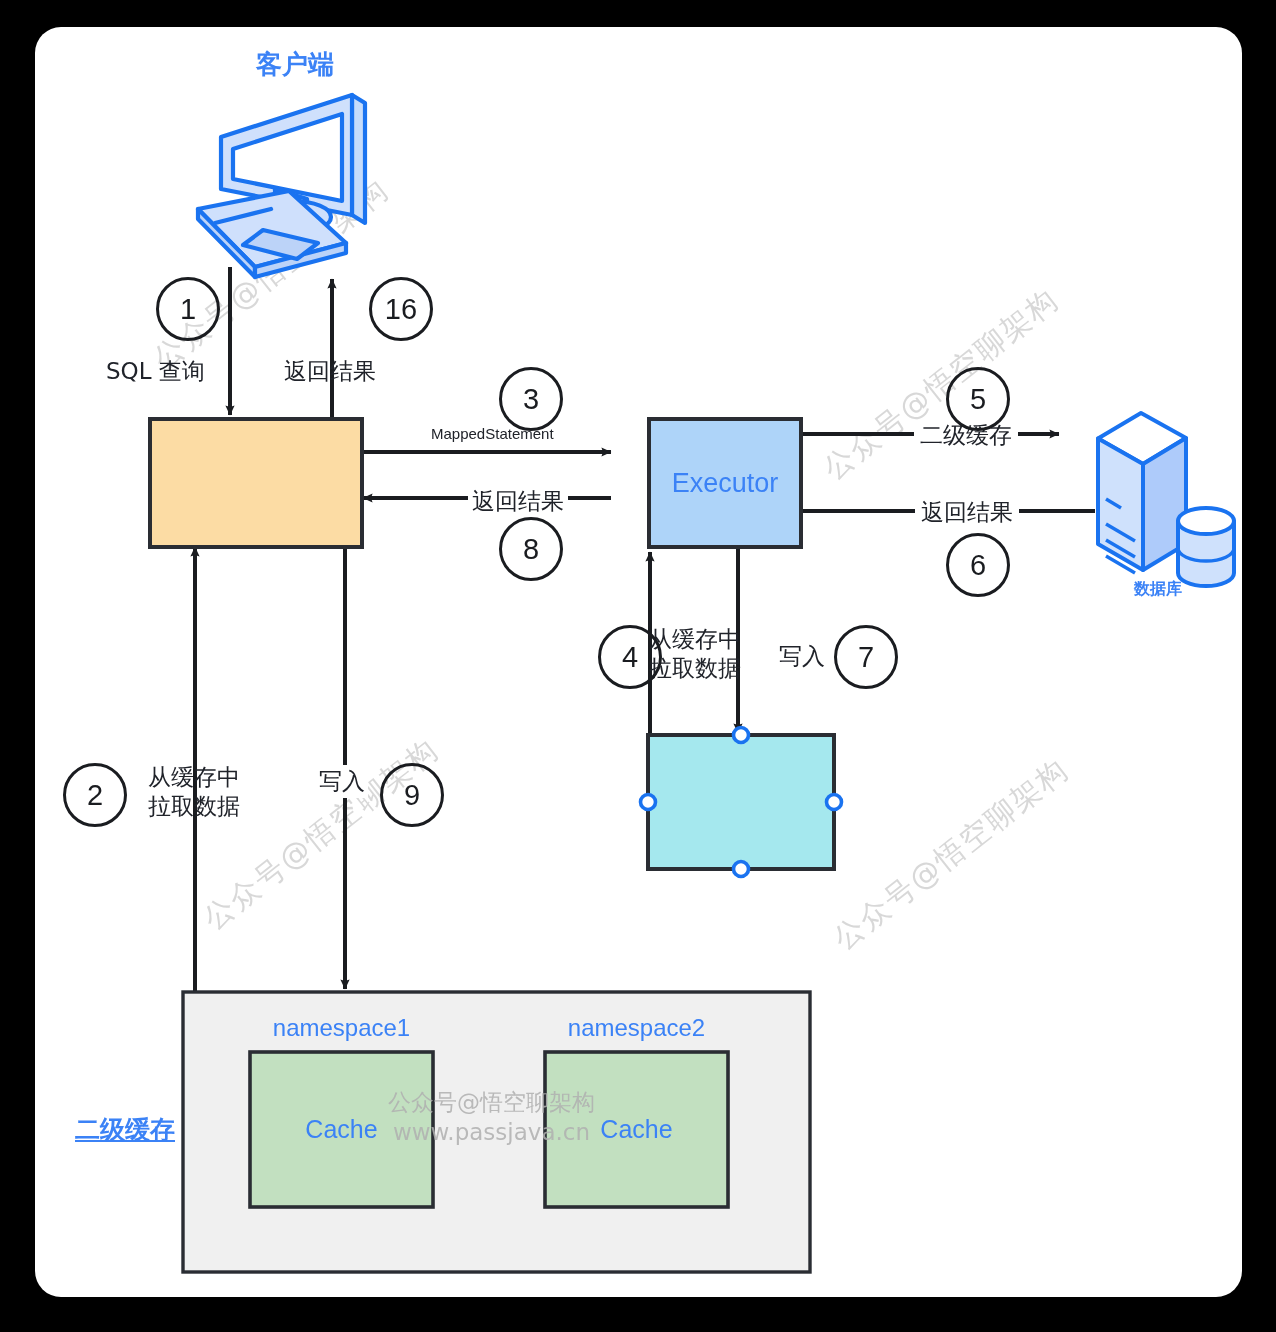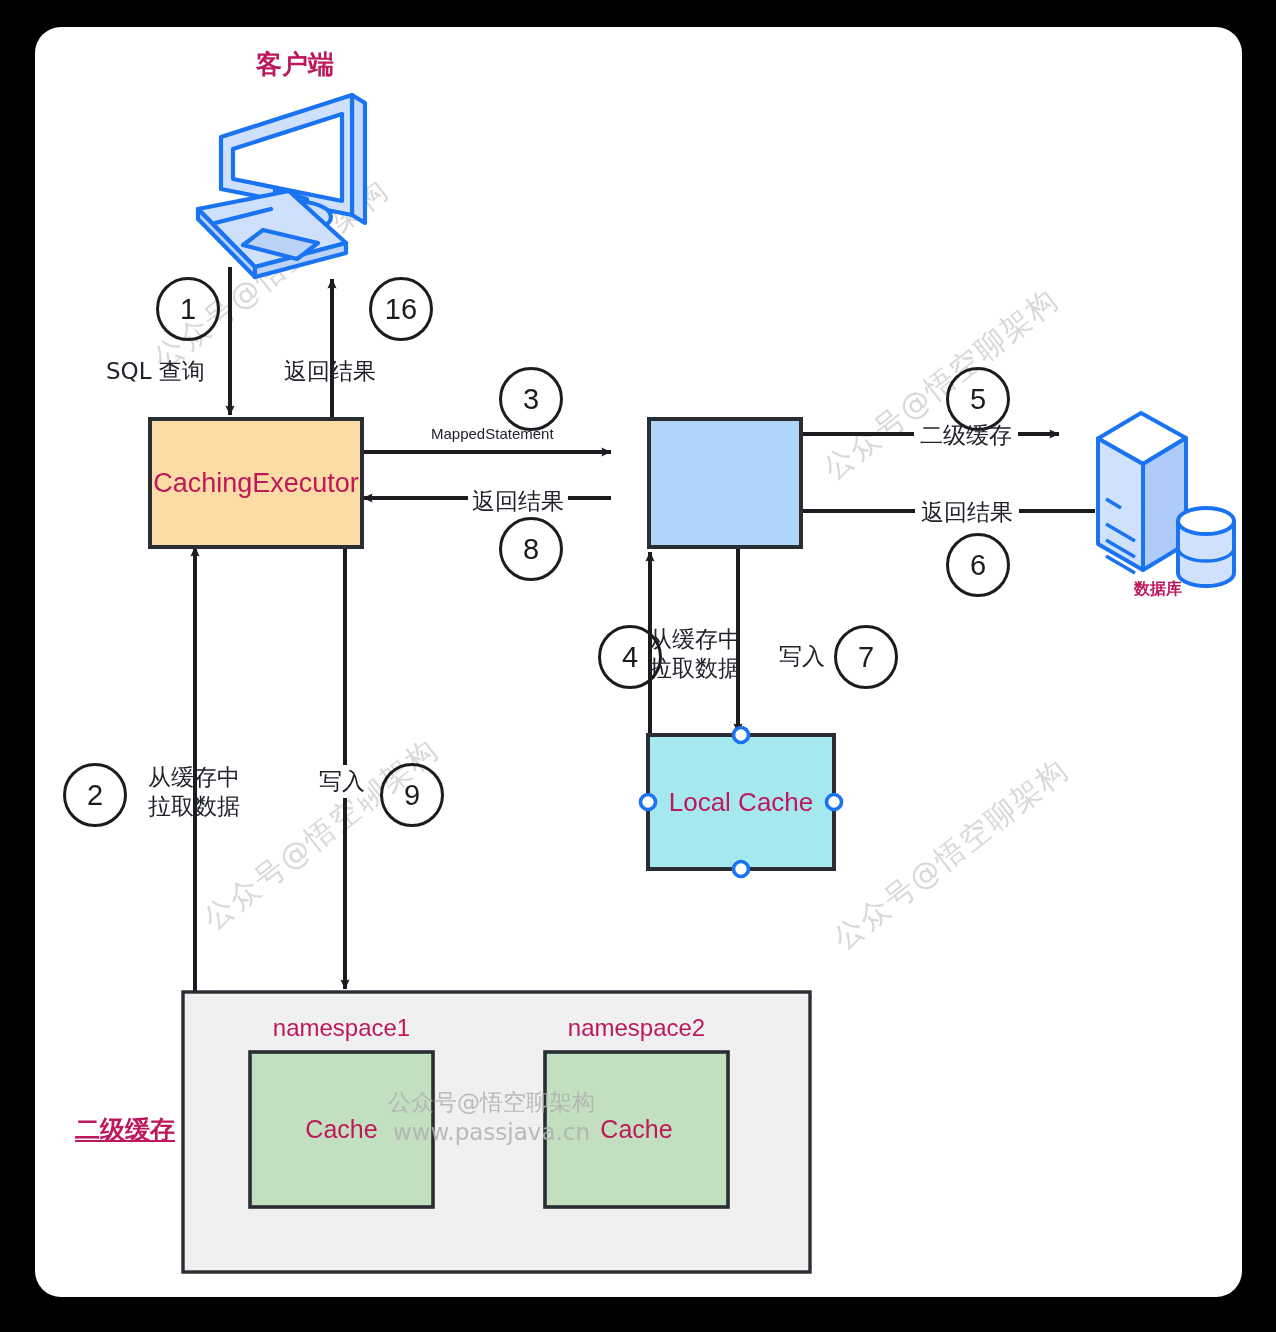--- a/index.html
+++ b/index.html
@@ -5,21 +5,21 @@
   html,body{margin:0;padding:0;background:#000;}
   body{width:1276px;height:1332px;overflow:hidden;
        font-family:"Liberation Sans","DejaVu Sans",sans-serif;}
   #card{position:absolute;left:35px;top:27px;width:1207px;height:1270px;
         background:#ffffff;border-radius:26px;overflow:hidden;}
   #stage{position:absolute;inset:0;}
   svg{position:absolute;left:0;top:0;}
   .lbl{position:absolute;color:#20232a;white-space:pre;line-height:1.25;text-align:center;}
   .cn{font-family:"DejaVu Sans","Liberation Sans",sans-serif;}
   .boxlabel{position:absolute;display:flex;align-items:center;justify-content:center;
-            text-align:center;color:#be185d;}
+            text-align:center;color:#3b82f6;}
   .num{position:absolute;display:flex;align-items:center;justify-content:center;
        border:3px solid #1a1c20;border-radius:50%;background:transparent;
        color:#1a1c20;font-size:29px;}
   .wm{position:absolute;color:#b9b9b9;opacity:.55;white-space:nowrap;
       font-family:"DejaVu Sans","Liberation Sans",sans-serif;
       pointer-events:none;}
   .wmd{transform:rotate(-38deg);transform-origin:left top;font-size:30px;letter-spacing:2px;}
   .wmc{font-size:23px;color:#b0b0b0;opacity:.85;}
 </style>
 </head>
@@ -110,26 +110,25 @@
       <g fill="#ffffff" stroke="#1a73f0" stroke-width="3.6">
         <circle cx="706" cy="708" r="7.5"></circle>
         <circle cx="706" cy="842" r="7.5"></circle>
         <circle cx="613" cy="775" r="7.5"></circle>
         <circle cx="799" cy="775" r="7.5"></circle>
       </g>
     </svg>
 
     <div class="boxlabel cn" style="left:190px;top:20px;width:140px;height:34px;font-size:26px;font-weight:600;">客户端</div>
 
-    <div class="boxlabel" style="left:115px;top:392px;width:212px;height:128px;font-size:27px;">CachingExecutor</div>
 
+    <div class="boxlabel" style="left:614px;top:392px;width:152px;height:128px;font-size:27px;">Executor</div>
 
     <div class="boxlabel cn" style="left:1063px;top:545px;width:120px;height:34px;font-size:16px;font-weight:600;">数据库</div>
 
-    <div class="boxlabel" style="left:613px;top:708px;width:186px;height:134px;font-size:26px;">Local Cache</div>
 
     <div class="boxlabel cn" style="left:35px;top:1085px;width:110px;height:34px;font-size:25px;font-weight:600;text-decoration:underline;">二级缓存</div>
 
     <div class="boxlabel" style="left:215px;top:985px;width:183px;height:32px;font-size:24px;">namespace1</div>
     <div class="boxlabel" style="left:510px;top:985px;width:183px;height:32px;font-size:24px;">namespace2</div>
 
     <div class="boxlabel" style="left:215px;top:1025px;width:183px;height:155px;font-size:25px;">Cache</div>
     <div class="boxlabel" style="left:510px;top:1025px;width:183px;height:155px;font-size:25px;">Cache</div>
 
     <div class="wm wmc" style="left:353px;top:1060px;">公众号@悟空聊架构</div>

